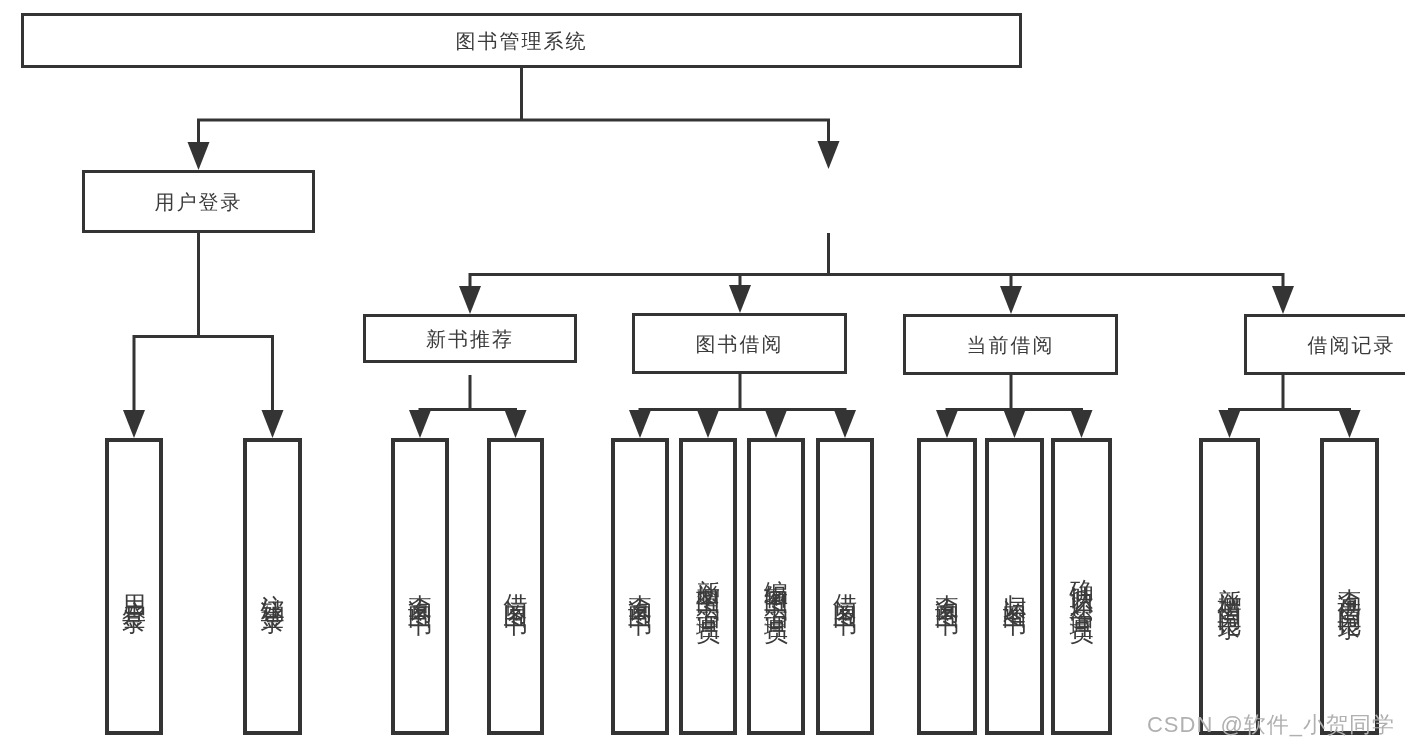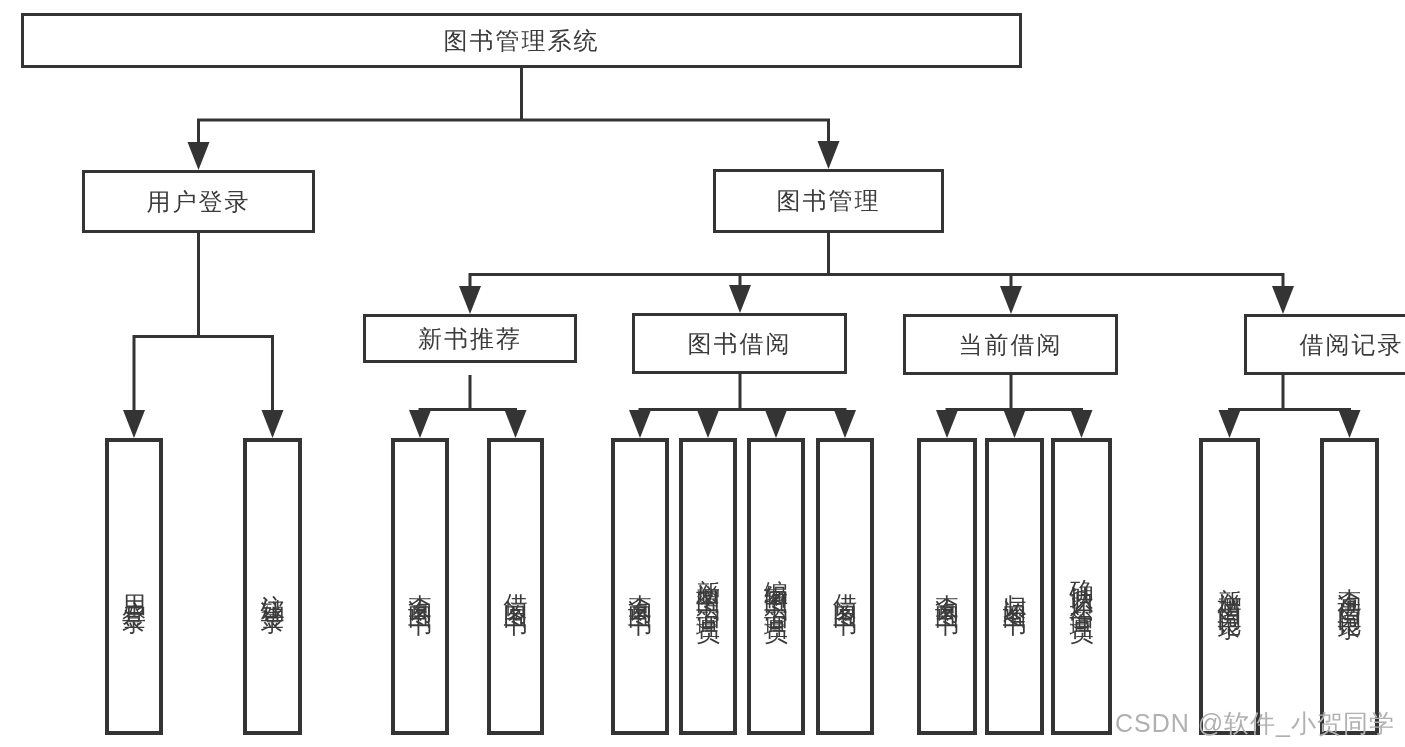--- a/index.html
+++ b/index.html
@@ -27,21 +27,21 @@
     box-sizing: border-box;
     background: #ffffff;
     border: 3px solid #343434;
     color: #3b3b3b;
     display: flex;
     align-items: center;
     justify-content: center;
     z-index: 2;
   }
   .hlabel {
-    font-size: 24px;
+    font-size: 20px;
     letter-spacing: 2px;
     white-space: nowrap;
     line-height: 1;
   }
   .leaf {
     top: 438px;
     height: 297px;
     border-width: 4px;
   }
   .vtext {
@@ -70,21 +70,21 @@
   #n-leaf-bb-borrow  { left: 816px;  width: 58px; }
   #n-leaf-cb-query   { left: 917px;  width: 60px; }
   #n-leaf-cb-return  { left: 985px;  width: 59px; }
   #n-leaf-cb-confirm { left: 1051px; width: 61px; }
   #n-leaf-br-add     { left: 1199px; width: 61px; }
   #n-leaf-br-query   { left: 1320px; width: 59px; }
   #watermark {
     position: absolute;
     right: 10px;
     bottom: 7px;
-    font-size: 25px;
+    font-size: 22px;
     color: #b0b0b0;
     letter-spacing: 1px;
     white-space: nowrap;
     z-index: 3;
   }
 </style>
 </head>
 <body>
 
 <div id="canvas">
@@ -131,23 +131,20 @@
     </g>
   </svg>
 
   <div class="node" id="n-root">
     <span class="hlabel">图书管理系统</span>
   </div>
 
   <div class="node" id="n-user-login">
     <span class="hlabel">用户登录</span>
   </div>
-  <div class="node" id="n-book-mgmt">
-    <span class="hlabel">图书管理</span>
-  </div>
 
   <div class="node" id="n-new-book-rec">
     <span class="hlabel">新书推荐</span>
   </div>
   <div class="node" id="n-current-borrow">
     <span class="hlabel">当前借阅</span>
   </div>
   <div class="node" id="n-book-borrow">
     <span class="hlabel">图书借阅</span>
   </div>

